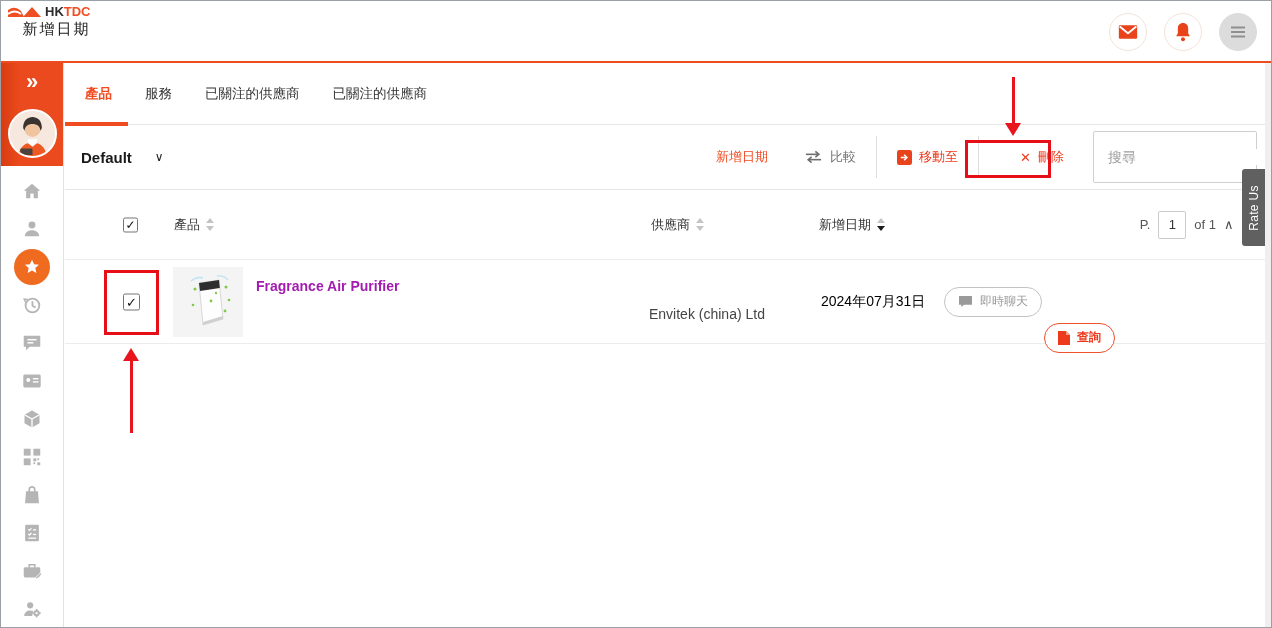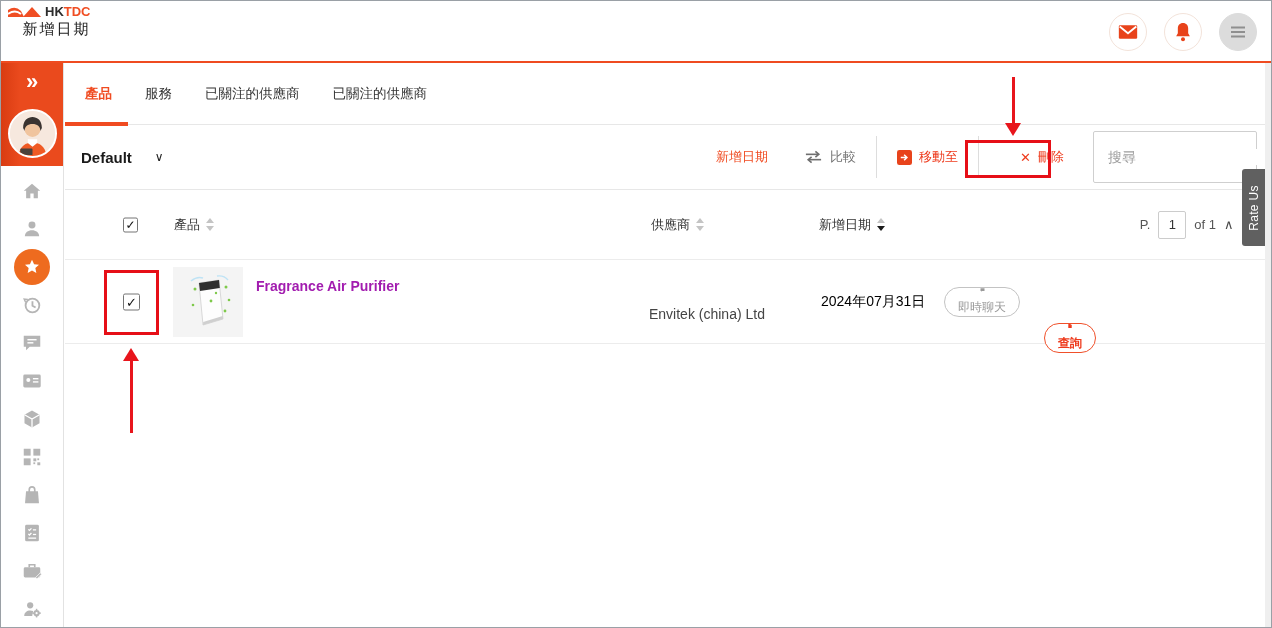--- a/index.html
+++ b/index.html
@@ -63,21 +63,21 @@
   .pagination { position:absolute; right:20px; top:50%; transform:translateY(-50%); display:flex; align-items:center; gap:8px; font-size:13px; color:#555; }
   .page-input { width:28px; height:28px; border:1px solid #ccc; border-radius:2px; text-align:center; font-size:13px; color:#333; outline:none; font-family:"Liberation Sans",sans-serif; }
   .pg-chev { font-size:13px; cursor:pointer; }
   .pg-up { color:#4a4a4a; } .pg-down { color:#bdbdbd; }
 
   .trow { height:85px; border-top:1px solid #ececec; border-bottom:1px solid #ececec; position:relative; }
   .product-img { position:absolute; left:108px; top:7px; width:70px; height:70px; background:#f4f4f4; display:flex; align-items:center; justify-content:center; cursor:pointer; }
   .product-name { position:absolute; left:191px; top:18px; font-size:14px; font-weight:bold; color:#a21caf; cursor:pointer; }
   .supplier-name { position:absolute; left:584px; top:50%; transform:translateY(-50%); font-size:14px; color:#444; cursor:pointer;margin-top:12px; }
   .date-added { position:absolute; left:756px; top:50%; transform:translateY(-50%); font-size:14px; color:#000000; }
-  .pill { position:absolute; top:50%; transform:translateY(-50%); height:30px; border-radius:16px; display:flex; align-items:center; gap:7px; padding:0 13px; font-size:12px; background:#fff; cursor:pointer; white-space:nowrap;flex-direction:column; }
+  .pill { position:absolute; top:50%; transform:translateY(-50%); height:30px; border-radius:16px; display:flex; align-items:center; gap:7px; padding:0 13px; font-size:12px; background:#fff; cursor:pointer; white-space:nowrap; }
   .pill-chat { left:879px; border:1px solid #c3c3c3; color:#9a9a9a; }
   .pill-inquire { left:979px; border:1px solid #f0502a; color:#ee3a1c; font-weight:bold;margin-top:36px; }
 
   
   .annot { position:absolute; z-index:50; pointer-events:none; }
   .annot-box { border:3px solid #e60f17; background:transparent; }
   .arrow-line { position:absolute; width:3px; background:#e8151c; }
   .arrow-head-down { position:absolute; width:0; height:0; border-left:8px solid transparent; border-right:8px solid transparent; border-top:13px solid #e8151c; }
   .arrow-head-up { position:absolute; width:0; height:0; border-left:8px solid transparent; border-right:8px solid transparent; border-bottom:13px solid #e8151c; }
 

